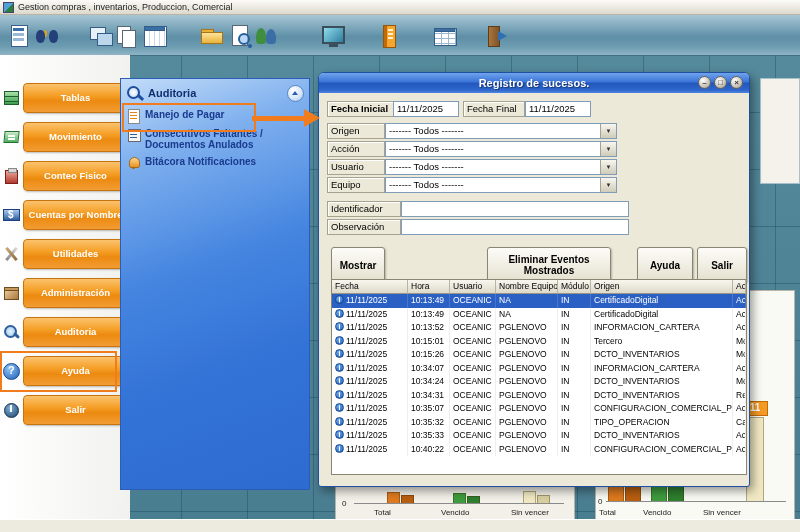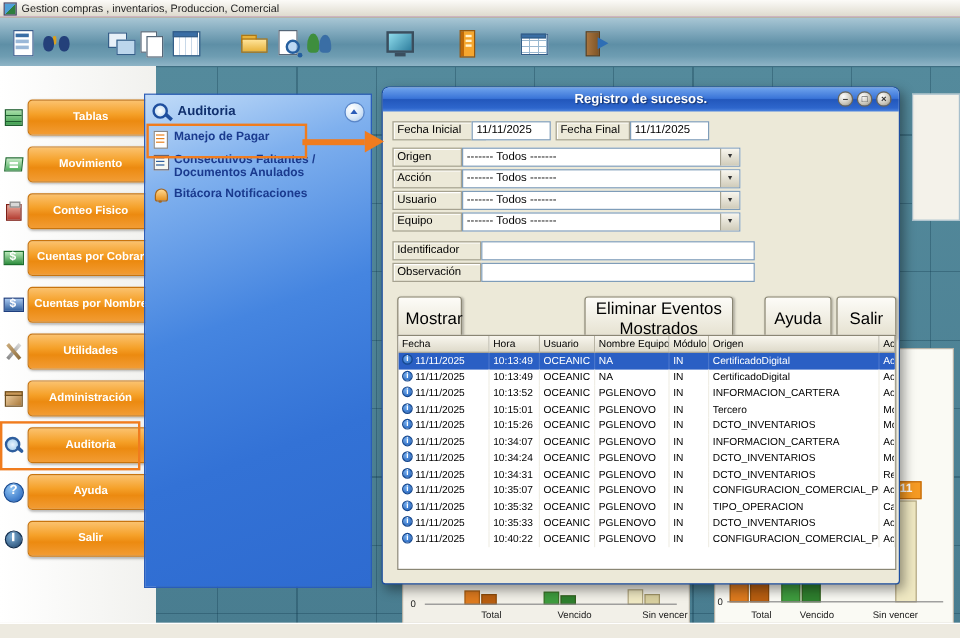--- a/index.html
+++ b/index.html
@@ -1,17 +1,17 @@
 <!DOCTYPE html>
 <html><head>
 <meta charset="utf-8">
 <style>
   html,body{margin:0;padding:0;}
   body{font-family:"Liberation Sans",sans-serif;}
-  .screen{position:relative;width:800px;height:532px;overflow:hidden;background:#a21caf;}
+  .screen{position:relative;width:800px;height:532px;overflow:hidden;background:#fde047;}
 
   
   .titlebar{position:absolute;left:0;top:0;right:0;height:15px;background:linear-gradient(#FCFBF8,#DDD9CC);
     border-bottom:1px solid #B8B4A8;display:flex;align-items:center;padding-left:3px;font-size:9px;color:#222;z-index:10;box-sizing:border-box;}
   .app-ico{width:9px;height:9px;background:linear-gradient(135deg,#4EA0D8 50%,#2E7E3E 50%);border:1px solid #446;margin-right:4px;flex:0 0 9px;}
 
   
   .toolbar{position:absolute;left:0;top:15px;right:0;height:40px;z-index:2;
     background:linear-gradient(180deg,#A8C6D4 0%,#7FA8BC 30%,#5E8FA6 55%,#6E9DB2 80%,#8FB4C6 100%);
     border-bottom:1px solid #3E6E82;}
@@ -50,21 +50,21 @@
       linear-gradient(#548A9C,#497D90);}
   .rstrip{position:absolute;left:760px;top:78px;width:40px;height:106px;background:#F4F2EA;border:1px solid #A8C0CC;z-index:1;box-sizing:border-box;}
 
   
   .chart{position:absolute;z-index:1;}
   .chart-left{left:335px;top:292px;width:240px;height:228px;background:#F2F0E8;border:1px solid #B8B4A8;box-sizing:border-box;}
   .chart-right{left:595px;top:290px;width:200px;height:230px;background:#FAFAF4;border:1px solid #B8B4A8;box-sizing:border-box;}
   .chart-left::after{content:"";position:absolute;left:18px;right:10px;bottom:15px;height:1px;background:#8A8A8A;}
   .chart-right::after{content:"";position:absolute;left:10px;right:8px;bottom:17px;height:1px;background:#8A8A8A;}
   .bar{position:absolute;border:1px solid rgba(60,40,0,.35);box-sizing:border-box;}
-  .ch-label{position:absolute;bottom:2px;font-size:8px;color:#1A1A1A;text-align:right;}
+  .ch-label{position:absolute;bottom:2px;font-size:8px;color:#1A1A1A;text-align:left;}
   .ch-zero{position:absolute;font-size:8px;color:#1A1A1A;}
   .badge{position:absolute;background:#F59A23;border:1px solid #C06A0A;color:#fff;font-size:10px;font-weight:bold;text-align:center;line-height:12px;}
 
   
   .sidebar{position:absolute;left:0;top:55px;width:130px;bottom:12px;z-index:2;box-sizing:border-box;
     background:linear-gradient(90deg,#FFFFFF,#F1F1EE);display:flex;flex-direction:column;padding-top:29px;gap:11px;}
   .sb-row{display:flex;align-items:center;height:28px;flex:0 0 28px;padding-left:2px;}
   .sb-btn{flex:1;height:28px;margin:0 2px;border-radius:4px;border:1px solid #C8740E;cursor:pointer;
     background:linear-gradient(180deg,#FBC26E 0%,#F5A028 40%,#EC8A10 60%,#F29C34 100%);
     color:#fff;font-size:9.5px;font-weight:bold;display:flex;align-items:center;justify-content:center;text-align:center;line-height:10px;
@@ -129,21 +129,21 @@
     box-shadow:inset 1px 1px 0 #FFF;font-size:9.5px;line-height:14px;padding-left:3px;color:#000;overflow:hidden;white-space:nowrap;}
   .fld-input{position:absolute;height:16px;box-sizing:border-box;background:#fff;border:1px solid #7F9DB9;
     font-size:9.5px;line-height:14px;padding-left:3px;overflow:hidden;white-space:nowrap;cursor:text;}
   .dd{position:absolute;height:16px;box-sizing:border-box;background:#fff;border:1px solid #7F9DB9;font-size:9.5px;line-height:14px;cursor:pointer;}
   .dd-text{display:block;padding-left:3px;overflow:hidden;white-space:nowrap;}
   .dd-btn{position:absolute;right:0;top:0;bottom:0;width:15px;background:linear-gradient(#F8F6EE,#D0CCBA);
     border-left:1px solid #A6A290;text-align:center;font-size:6px;line-height:14px;color:#333;}
   .dlg-buttons{position:absolute;left:0;top:154px;width:100%;height:22px;}
   .btn{position:absolute;top:0;height:36px;box-sizing:border-box;cursor:pointer;
     background:linear-gradient(#FDFCF8,#E4E0CE);border:1px solid #8A8674;border-radius:3px;
-    font-size:14px;font-family:inherit;color:#000;box-shadow:1px 1px 2px rgba(0,0,0,.25);}
+    font-size:10px;font-family:inherit;color:#000;box-shadow:1px 1px 2px rgba(0,0,0,.25);font-weight:bold;}
   .b-mostrar{left:12px;width:54px;}
   .b-eliminar{left:168px;width:124px;}
   .b-ayuda{left:318px;width:56px;}
   .b-salir{left:378px;width:50px;}
 
   .grid{position:absolute;left:12px;top:186px;width:416px;height:196px;box-sizing:border-box;background:#fff;border:1px solid #8A8674;overflow:hidden;}
   .grid-head{display:flex;height:14px;}
   .gh-cell{flex:0 0 auto;box-sizing:border-box;height:14px;overflow:hidden;white-space:nowrap;cursor:pointer;
     background:linear-gradient(#F8F6EE,#DEDACA);border-right:1px solid #B8B4A4;border-bottom:1px solid #9A9684;
     font-size:8.5px;line-height:13px;padding-left:3px;color:#000;}
@@ -225,24 +225,20 @@
       </div>
       <div class="sb-row">
         <div class="sic s-mov"></div>
         <div class="sb-btn">Movimiento</div>
       </div>
       <div class="sb-row">
         <div class="sic s-conteo"></div>
         <div class="sb-btn">Conteo Fisico</div>
       </div>
       <div class="sb-row">
-        <div class="sic s-cxc"></div>
-        <div class="sb-btn">Cuentas por Cobrar</div>
-      </div>
-      <div class="sb-row">
         <div class="sic s-cxp"></div>
         <div class="sb-btn">Cuentas por Nombre</div>
       </div>
       <div class="sb-row">
         <div class="sic s-util"></div>
         <div class="sb-btn">Utilidades</div>
       </div>
       <div class="sb-row">
         <div class="sic s-admin"></div>
         <div class="sb-btn">Administración</div>
@@ -413,21 +409,21 @@
               <div class="g-cell" style="width: 76px;"><span class="info-ic"></span><span>11/11/2025</span></div>
               <div class="g-cell" style="width: 42px;">10:40:22</div>
               <div class="g-cell" style="width: 46px;">OCEANIC</div>
               <div class="g-cell" style="width: 62px;">PGLENOVO</div>
               <div class="g-cell" style="width: 33px;">IN</div>
               <div class="g-cell" style="width: 142px;">CONFIGURACION_COMERCIAL_POS</div>
               <div class="g-cell" style="width: 13px;">Ac</div>
             </div>
           </div>
       </div>
-    <div class="fld-label" style="left: 8px; top: 8px; width: 78px;">Fecha Inicial</div>
+    <div class="fld-label" style="left: 8px; top: 8px; width: 78px; font-weight: bold;">Fecha Inicial</div>
         <div class="fld-input" style="left: 74px; top: 8px; width: 66px;">11/11/2025</div>
         <div class="fld-label" style="left: 144px; top: 8px; width: 62px;">Fecha Final</div>
         <div class="fld-input" style="left: 206px; top: 8px; width: 66px;">11/11/2025</div>
         <div class="fld-label" style="left: 8px; top: 30px; width: 58px;">Origen</div>
         <div class="dd" style="left: 66px; top: 30px; width: 232px;">
           <span class="dd-text">------- Todos -------</span>
           <span class="dd-btn">▼</span>
         </div>
         <div class="fld-label" style="left: 8px; top: 48px; width: 58px;">Acción</div>
         <div class="dd" style="left: 66px; top: 48px; width: 232px;">

